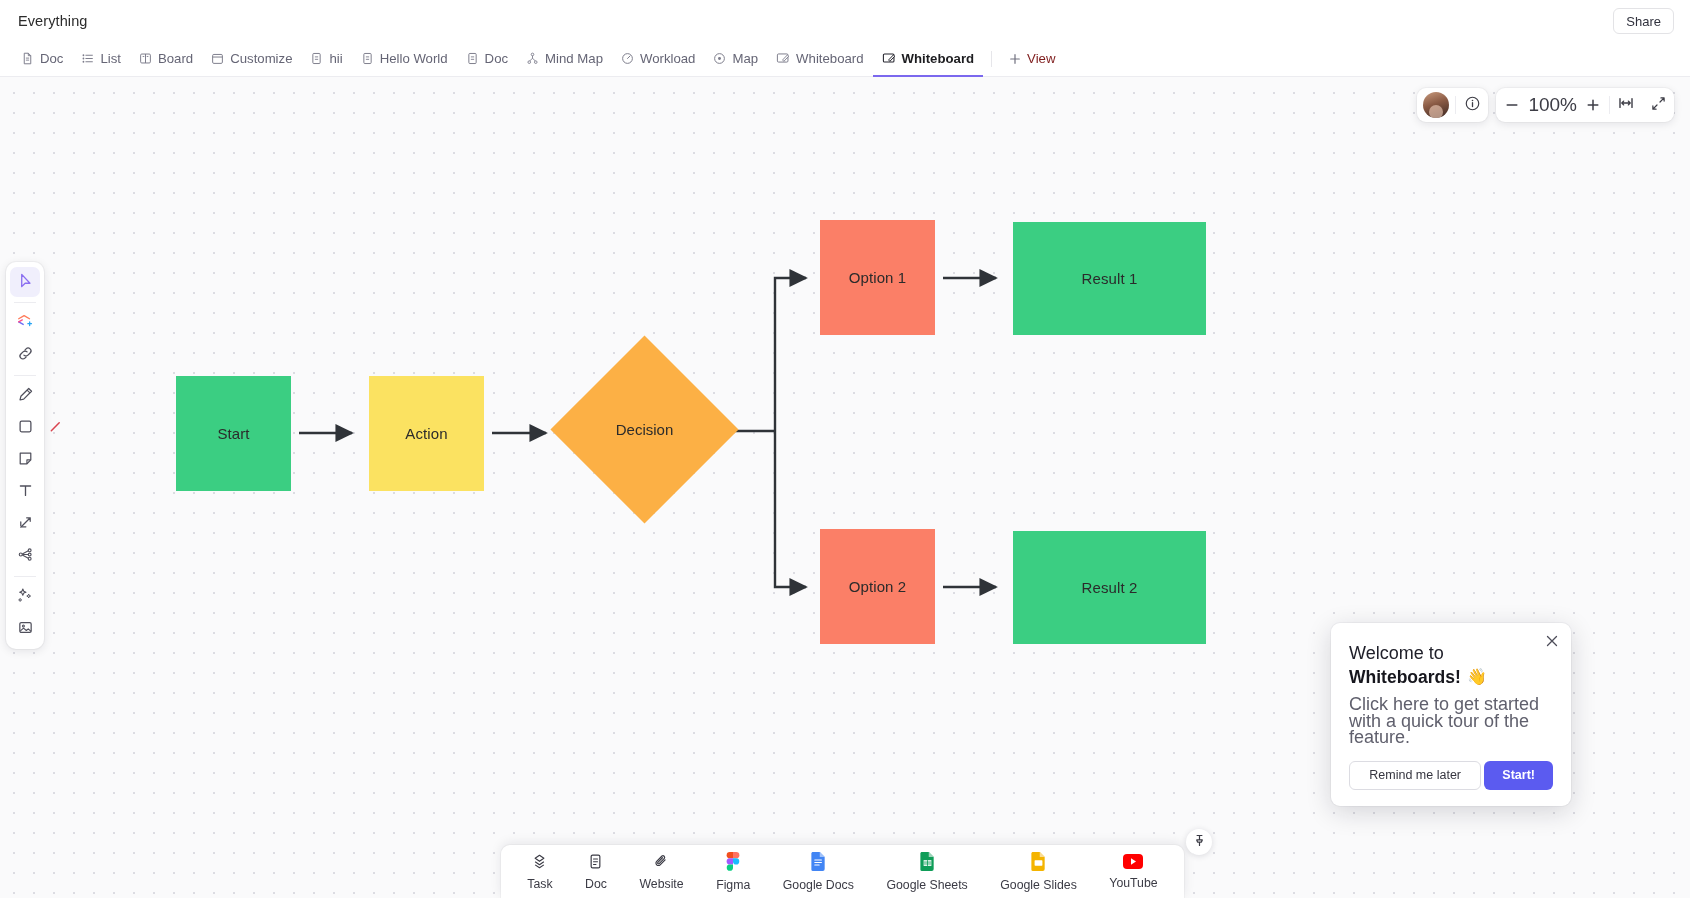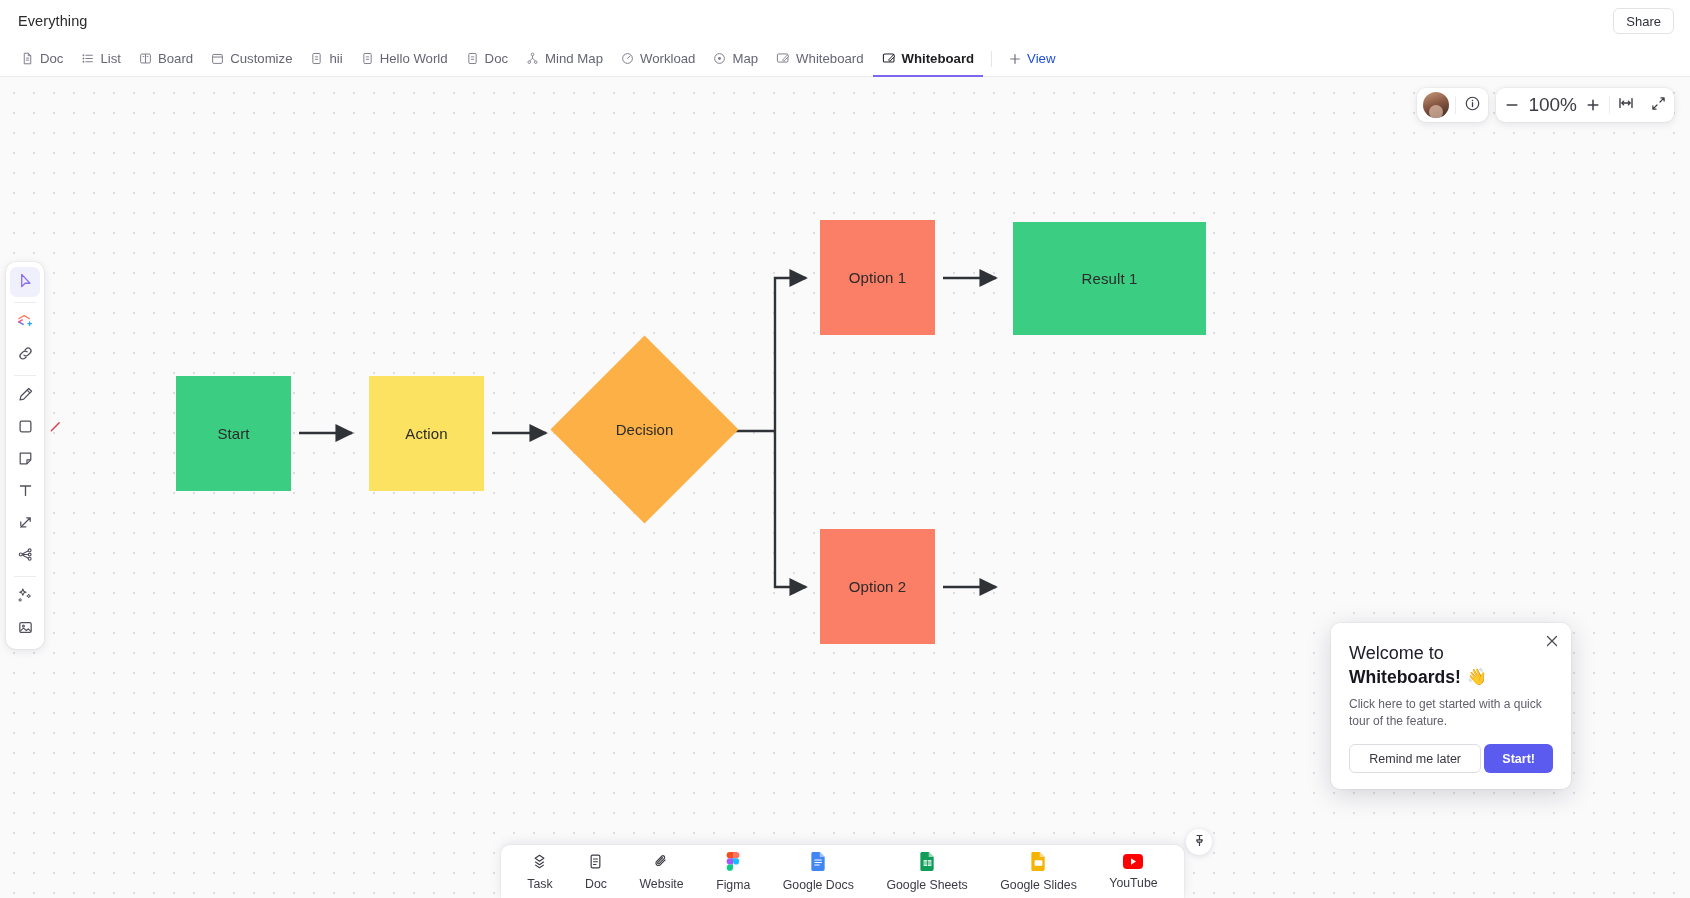--- a/index.html
+++ b/index.html
@@ -34,21 +34,21 @@
     display: flex; align-items: center; padding-left: 12px;
   }
   .tab {
     display: flex; align-items: center; gap: 6px;
     height: 36px; padding: 0 9px; cursor: pointer;
     font-size: 13.2px; color: #656575; white-space: nowrap;
   }
   .tab.active { color: #1d1d20; font-weight: 600; box-shadow: inset 0 -2px 0 0 #7b68ee; }
   .tab svg { display: block; }
   .tabdiv { width: 1px; height: 16px; background: #e6e6ea; margin: 0 8px; }
-  .tab-add { color: #1d4ed8; }
+  .tab-add { color: #7f1d1d; }
 
   .tb-right {
     position: absolute; right: 14px; top: 41px; height: 36px;
     display: flex; align-items: center; gap: 8px;
   }
   .customize {
     display: flex; align-items: center; gap: 5px;
     font-size: 13px; color: #4b4b58; cursor: pointer;
   }
   .addtask {
@@ -170,21 +170,21 @@
   .wclose {
     position: absolute; right: 11px; top: 9px; width: 17px; height: 17px;
     cursor: pointer; color: #5a5a66;
     display: flex; align-items: center; justify-content: center; font-size: 15px;
   }
   .wtitle1 { font-size: 18px; color: #20202a; font-weight: 400; line-height: 24px; }
   .wtitle2 {
     font-size: 17.5px; color: #16161d; font-weight: 700; line-height: 24px;
     display: flex; align-items: center; gap: 7px;
   }
-  .wbody { margin-top: 7px; font-size: 12px; color: #60606d; line-height: 16.5px; }
+  .wbody { margin-top: 7px; font-size: 18px; color: #60606d; line-height: 16.5px; }
   .wbtns { margin-top: 15px; display: flex; gap: 3px; }
   .wb-sec {
     flex: 1; height: 29px; border: 1px solid #dcdce2; border-radius: 6px;
     background: #fff; font-size: 12.5px; color: #35353f; cursor: pointer;
     display: flex; align-items: center; justify-content: center;
     font-family: "Liberation Sans", sans-serif;
   }
   .wb-pri {
     height: 29px; padding: 0 18px; border: none; border-radius: 6px;
     background: #5b5bf0; color: #fff; font-size: 12.5px; font-weight: 700;
@@ -406,20 +406,23 @@
     </div>
 
     <div class="node" style="left:1013px;top:145px;width:193px;height:113px;background:#3bce82;">
       <span>Result 1</span>
     </div>
 
     <div class="node" style="left:820px;top:452px;width:115px;height:115px;background:#fb7f67;">
       <span>Option 2</span>
     </div>
 
+    <div class="node" style="left:1013px;top:454px;width:193px;height:113px;background:#3bce82;">
+      <span>Result 2</span>
+    </div>
 
     <div class="lefttool">
 
       <div class="ltool sel">
         <span><svg width="17" height="17" viewBox="0 0 18 18" fill="none">
               <path d="M5 2.5v13l3.6-3.6h5.1z" stroke="#8a6ff0" stroke-width="1.4" stroke-linejoin="round"></path>
             </svg></span>
       </div>
 
       <div class="ldiv"></div>

